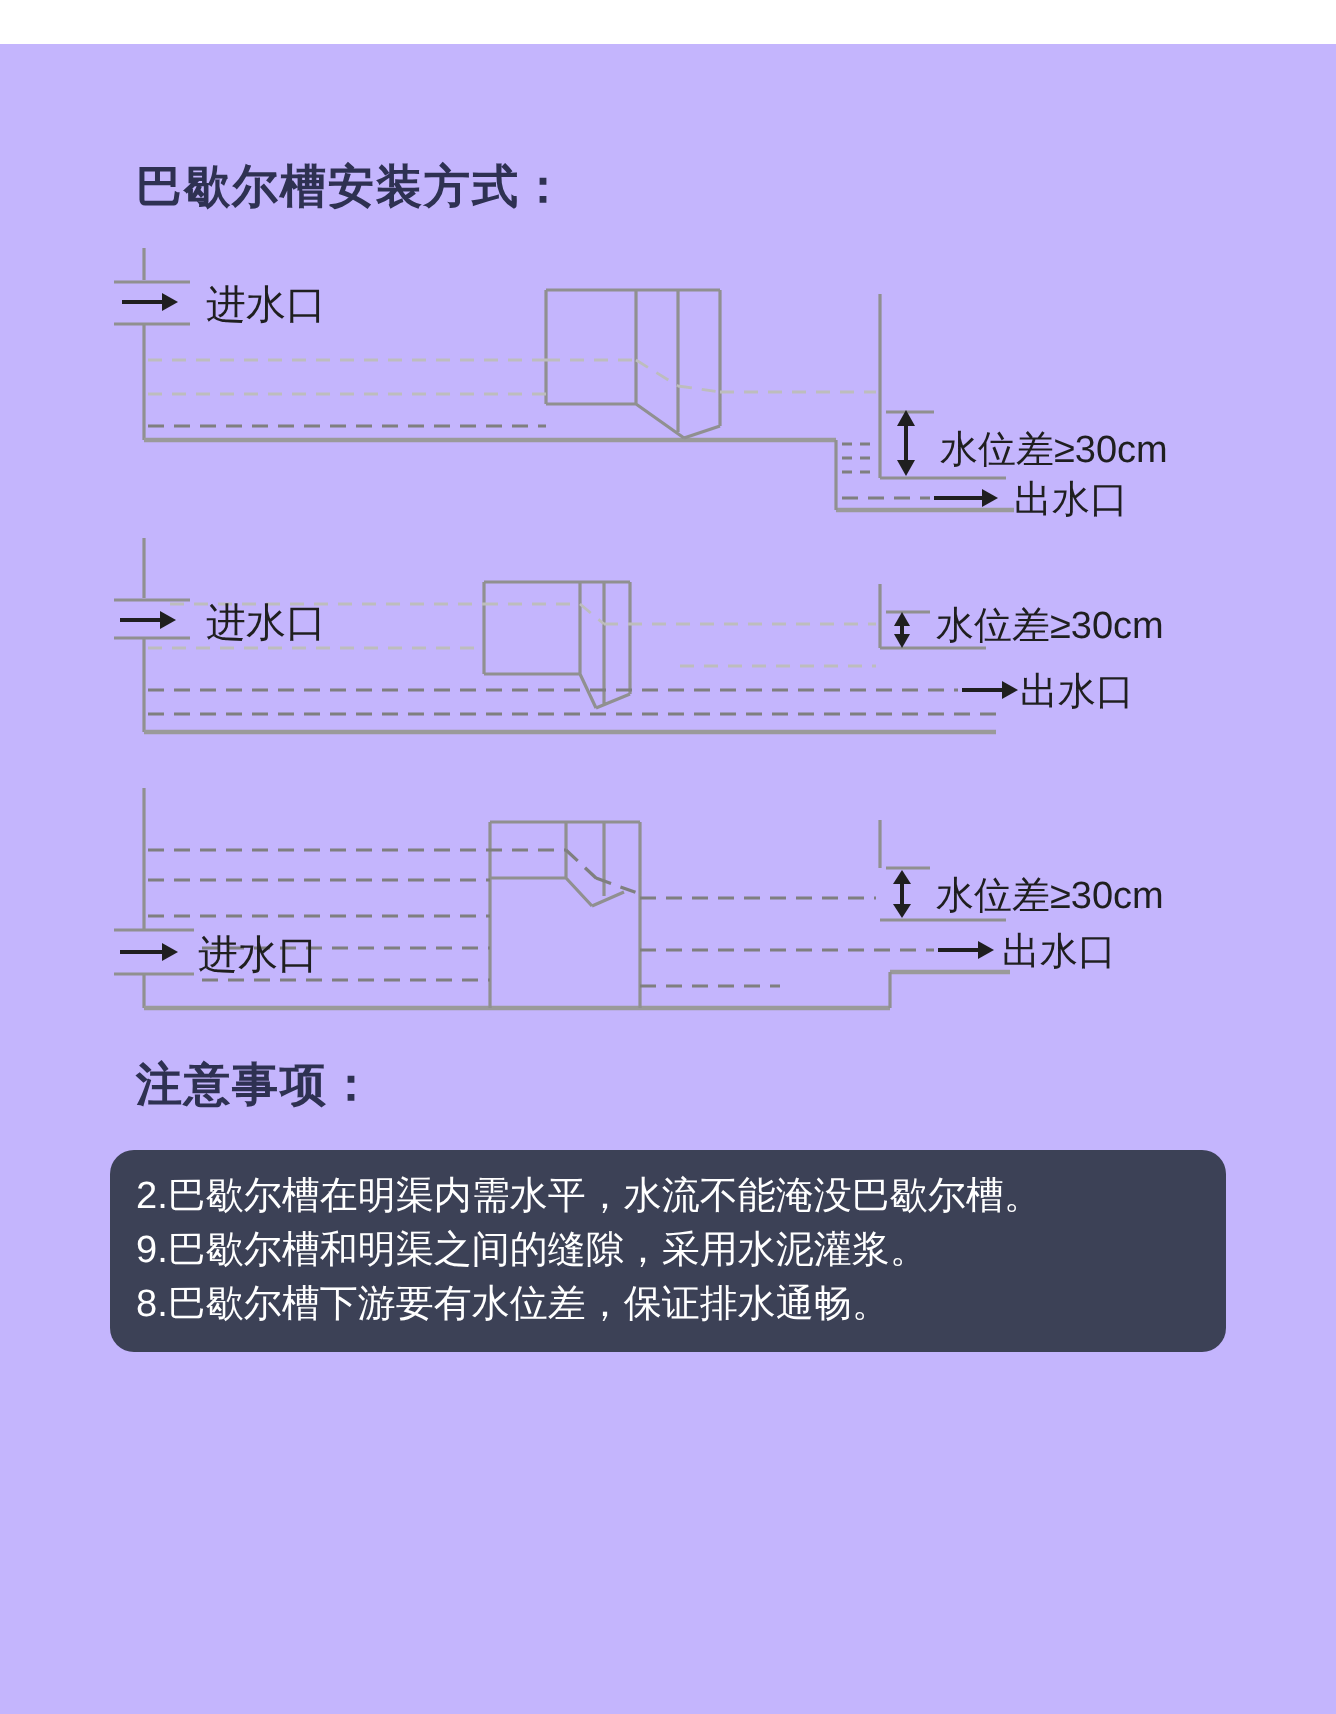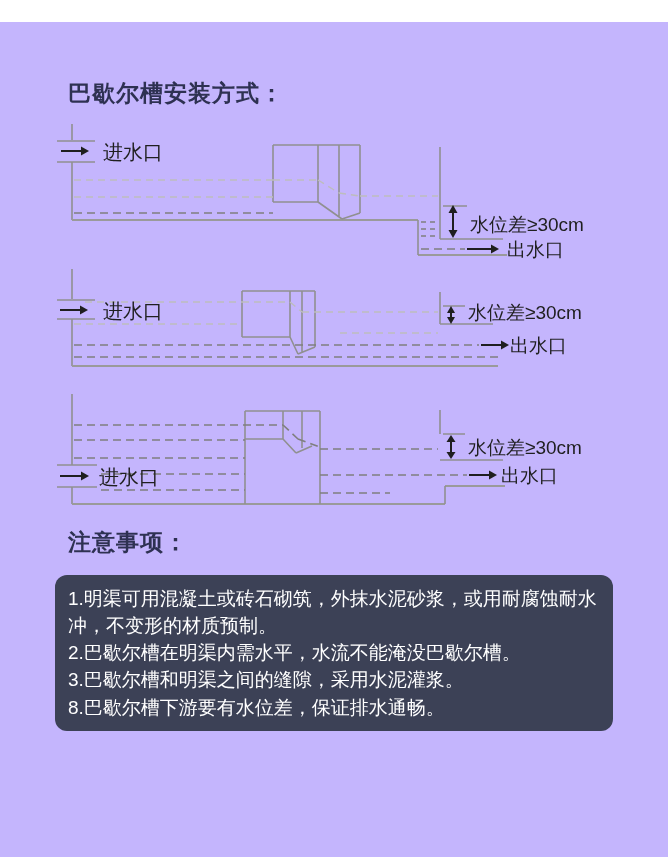--- a/index.html
+++ b/index.html
@@ -157,19 +157,18 @@
       <polygon class="arrh" points="391.5,70 400.5,70 396,77"></polygon>
     </g>
     <text class="lbl lbl-big" x="44" y="102">进水口</text>
     <text class="lbl lbl-sm" x="413" y="72">水位差≥30cm</text>
     <text class="lbl lbl-sm" x="446" y="100">出水口</text>
   </svg>
 
   <div class="notes-title">注意事项：</div>
 
   <div class="notes-box">
-    <div class="note-line">1.明渠可用混凝土或砖石砌筑，外抹水泥砂浆，或用耐腐蚀耐水冲，不变形的材质预制。</div>
     <div class="note-line">2.巴歇尔槽在明渠内需水平，水流不能淹没巴歇尔槽。</div>
-    <div class="note-line">3.巴歇尔槽和明渠之间的缝隙，采用水泥灌浆。</div>
+    <div class="note-line">9.巴歇尔槽和明渠之间的缝隙，采用水泥灌浆。</div>
     <div class="note-line">8.巴歇尔槽下游要有水位差，保证排水通畅。</div>
   </div>
 
 </div>
 
 </body></html>

